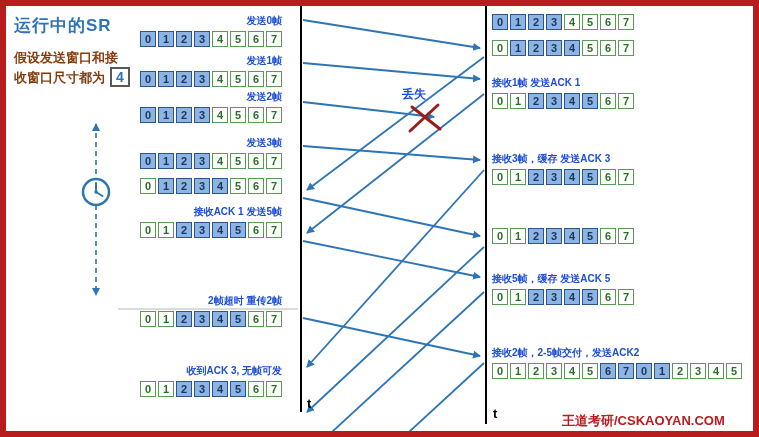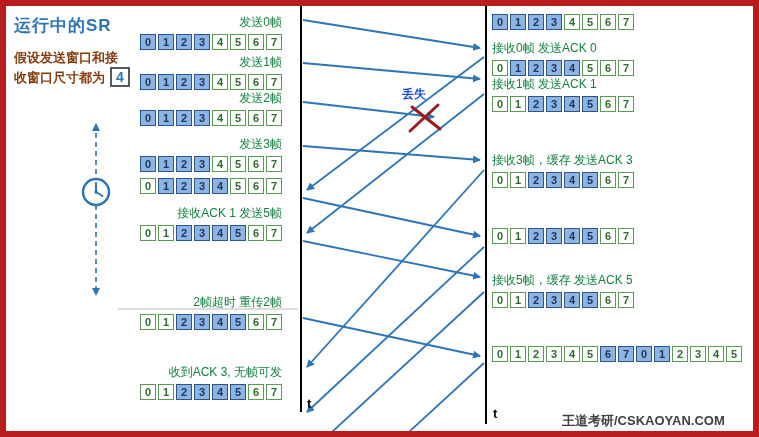--- a/index.html
+++ b/index.html
@@ -10,32 +10,32 @@
   .title { position:absolute; left:8px; top:8px; font-size:17px; font-weight:bold;
            color:#2E74B5; letter-spacing:1px; }
   .note { position:absolute; left:8px; top:42px; font-size:13px; font-weight:bold;
           color:#843C0C; line-height:19px; }
   .size-box { display:inline-block; border:2px solid #595959; color:#2E74B5;
               padding:0 4px; margin-left:5px; font-size:14px; line-height:16px;
               font-weight:bold; background:#fff; }
   .evt { position:absolute; display:flex; flex-direction:column; }
   .evt.s { right:471px; align-items:flex-end; }
   .evt.r { left:486px; align-items:flex-start; }
-  .evt-label { font-size:12px; font-weight:normal; color:#15803d; white-space:nowrap;
+  .evt-label { font-size:10px; font-weight:bold; color:#1d4ed8; white-space:nowrap;
                margin-bottom:3px; }
   .win-row { display:flex; gap:2px; }
   .cell { width:16px; height:16px; line-height:14px; text-align:center;
           font-size:11px; font-weight:bold; border:1px solid #5B9A52;
           color:#2F6B2F; background:#FDFFFD; }
   .cell.w { background:#8DB4E2; border-color:#2A5788; color:#17375E; }
   .lost { position:absolute; left:396px; top:80px; font-size:12px; font-weight:bold;
           color:#1d4ed8;text-align:center; }
   .tlabel { position:absolute; font-size:13px; font-weight:bold; color:#000; }
   .watermark { position:absolute; left:556px; top:406px; font-size:13px;
-               font-weight:bold; color:#404040; white-space:nowrap; }
+               font-weight:bold; color:#b91c1c; white-space:nowrap; }
 </style>
 </head>
 <body>
 
 <div id="canvas">
 
   <svg class="overlay" width="759" height="437">
     <defs>
       <marker id="arrB" markerWidth="9" markerHeight="9" refX="7" refY="4" orient="auto" markerUnits="userSpaceOnUse">
         <path d="M0,0 L8,4 L0,8 z" fill="#2E75B6"></path>
@@ -209,21 +209,20 @@
         <span class="cell w">2</span>
         <span class="cell w">3</span>
         <span class="cell">4</span>
         <span class="cell">5</span>
         <span class="cell">6</span>
         <span class="cell">7</span>
       </div>
   </div>
 
   <div class="evt r" style="top:34px">
-    <div class="evt-label">接收0帧 发送ACK 0</div>
     <div class="win-row">
         <span class="cell">0</span>
         <span class="cell w">1</span>
         <span class="cell w">2</span>
         <span class="cell w">3</span>
         <span class="cell w">4</span>
         <span class="cell">5</span>
         <span class="cell">6</span>
         <span class="cell">7</span>
       </div>
@@ -273,20 +272,21 @@
         <span class="cell">1</span>
         <span class="cell w">2</span>
         <span class="cell w">3</span>
         <span class="cell w">4</span>
         <span class="cell w">5</span>
         <span class="cell">6</span>
         <span class="cell">7</span>
       </div>
   </div>
   <div class="evt r" style="top:340px">
+    <div class="evt-label">接收2帧，2-5帧交付，发送ACK2</div>
     <div class="win-row">
         <span class="cell">0</span>
         <span class="cell">1</span>
         <span class="cell">2</span>
         <span class="cell">3</span>
         <span class="cell">4</span>
         <span class="cell">5</span>
         <span class="cell w">6</span>
         <span class="cell w">7</span>
         <span class="cell w">0</span>

